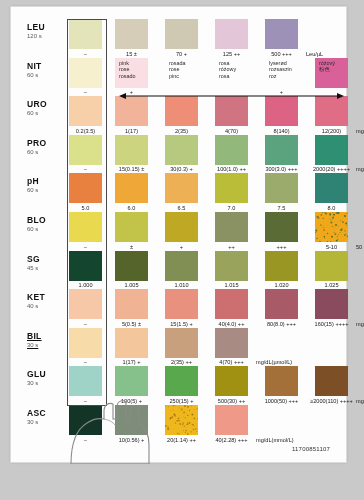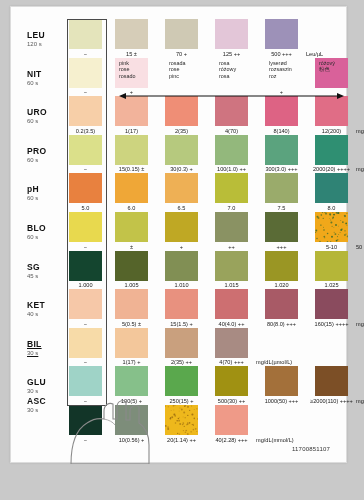--- a/index.html
+++ b/index.html
@@ -2,21 +2,21 @@
 <html><head>
 <meta charset="utf-8">
 <style>
   html,body{margin:0;padding:0;background:#c8c8c8;}
   body{font-family:"Liberation Sans",sans-serif;}
   .page{position:relative;width:364px;height:500px;background:#c9c9c9;overflow:hidden;}
   .card{position:absolute;left:10px;top:6px;width:335px;height:455px;background:#fdfdfd;
         border:1px solid #dcdcdc;box-shadow:0 0 2px rgba(0,0,0,.12);}
   .chart{position:absolute;left:0;top:0;width:335px;height:455px;}
 
-  .rowlabel{position:absolute;left:16px;width:42px;text-align:left;color:#111;margin-top:8px;}
+  .rowlabel{position:absolute;left:16px;width:42px;text-align:left;color:#111;}
   .rowlabel .code{font-size:8.5px;font-weight:bold;letter-spacing:.3px;line-height:9px;}
   .rowlabel .time{font-size:6px;color:#5a5a5a;line-height:7px;margin-top:1px;}
 
   .patch{position:absolute;width:33px;height:30px;}
   .refbox{position:absolute;left:56px;top:12px;width:38px;height:385px;
           border:1.4px solid #4a4a4a;background:transparent;pointer-events:none;}
 
   .val{position:absolute;font-size:5.6px;color:#1a1a1a;text-align:center;
        width:60px;line-height:7px;white-space:nowrap;}
   .unit{position:absolute;font-size:5.6px;color:#1a1a1a;white-space:nowrap;line-height:7px;}
@@ -247,21 +247,21 @@
         <div style="position: absolute; left: 204px; top: 359.4px; width: 33px; height: 30px; background: rgb(160, 145, 18);"></div>
         <div style="position: absolute; left: 254px; top: 359.4px; width: 33px; height: 30px; background: rgb(163, 112, 58);"></div>
         <div style="position: absolute; left: 304px; top: 359.4px; width: 33px; height: 30px; background: rgb(124, 79, 38);"></div>
         <div class="val" style="left: 44.5px; top: 390.9px;">−</div>
         <div class="val" style="left: 90.5px; top: 390.9px;">100(5) +</div>
         <div class="val" style="left: 140.5px; top: 390.9px;">250(15) +</div>
         <div class="val" style="left: 190.5px; top: 390.9px;">500(30) ++</div>
         <div class="val" style="left: 240.5px; top: 390.9px;">1000(50) +++</div>
         <div class="val" style="left: 290.5px; top: 390.9px;">≥2000(110) ++++</div>
         <div class="unit" style="left: 345px; top: 390.9px;">mg/dL(mmol/L)</div>
-        <div class="rowlabel" style="top: 382px;">
+        <div class="rowlabel" style="top: 402px;">
           <div class="code">ASC</div>
           <div class="time">30 s</div>
         </div>
         <div class="patch" style="left: 58px; top: 398px; background: rgb(18, 53, 40);"></div>
         <div style="position: absolute; left: 104px; top: 398px; width: 33px; height: 30px; background: rgb(125, 141, 122);"></div>
         <div style="position: absolute; left: 154px; top: 398px; width: 33px; height: 30px;"><svg width="33" height="30" viewBox="0 0 33 30">
             <rect width="33" height="30" fill="#eeb81c"></rect>
             <circle cx="24.5" cy="17.8" r="0.90" fill="#9a6b10" opacity="0.83"></circle>
             <circle cx="10.5" cy="18.1" r="0.77" fill="#9a6b10" opacity="0.62"></circle>
             <circle cx="28.4" cy="20.5" r="0.41" fill="#9a6b10" opacity="0.94"></circle>

